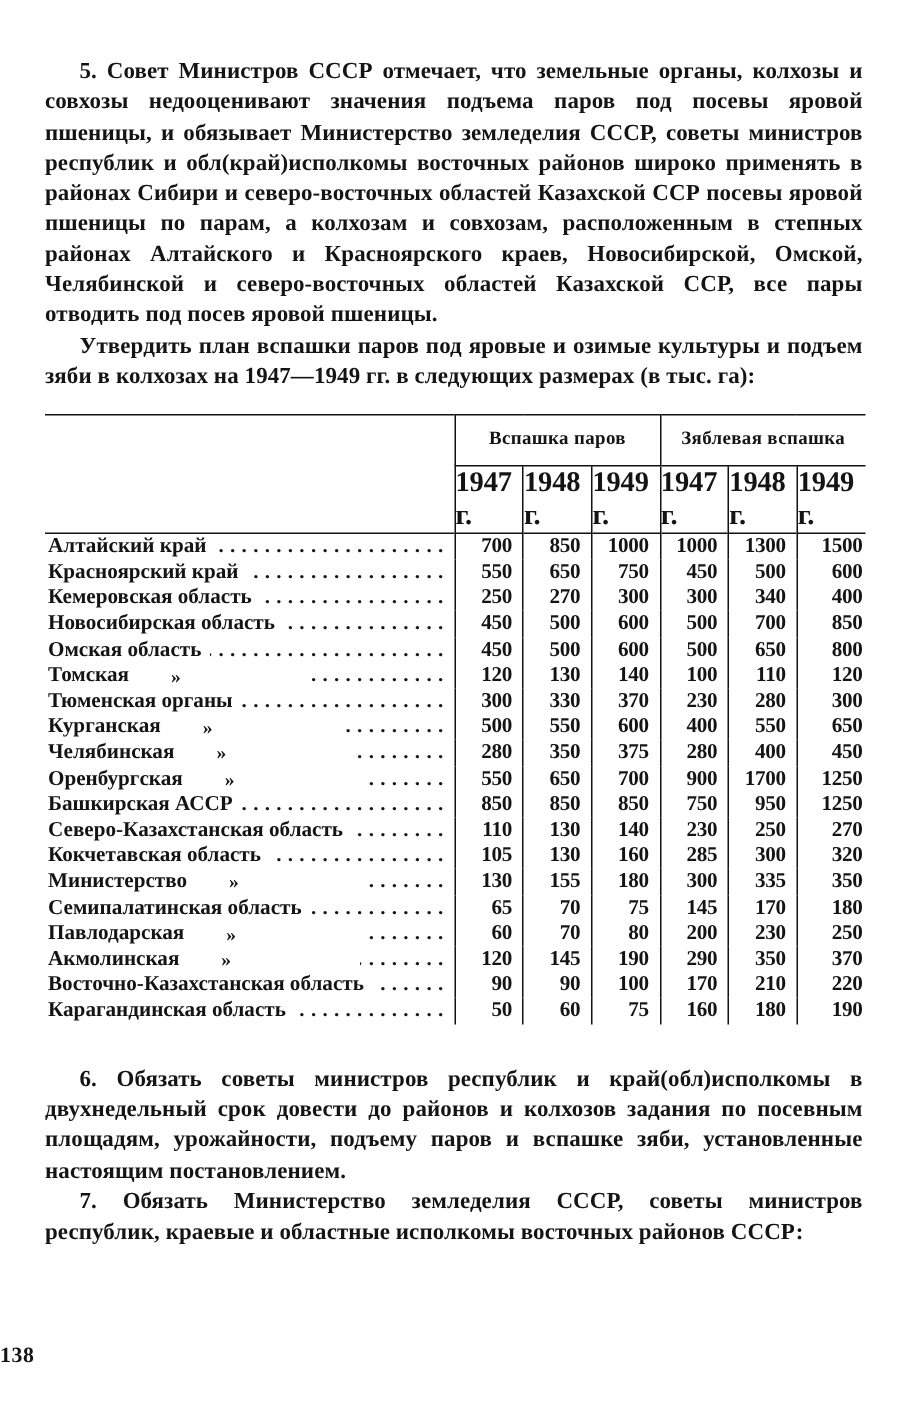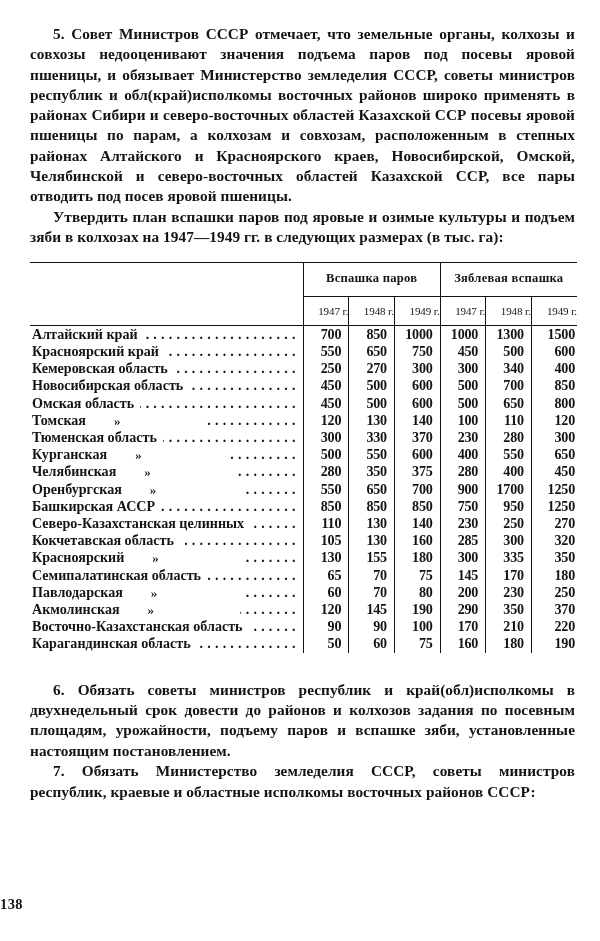--- a/index.html
+++ b/index.html
@@ -15,21 +15,21 @@
     font-family: "Liberation Serif", "DejaVu Serif", serif;
     color: #141414;
     overflow: hidden;
   }
   .page {
     position: absolute;
     left: 0; top: 0;
     width: 600px;
     height: 941px;
     box-sizing: border-box;
-    padding: 24px 26px 0 30px;
+    padding: 38px 26px 0 30px;
   }
 
   
   .para {
     font-size: 15.3px;
     line-height: 20.3px;
     text-align: justify;
     text-justify: inter-word;
     margin: 0 0 0 0;
     text-indent: 23px;
@@ -76,24 +76,24 @@
     padding-bottom: 2px;
   }
   tr.grp th.g-label {
     border-bottom: 1.3px solid #111;
   }
   tr.grp th.spacer { }
 
   
   tr.yrs th {
     height: 28px;
-    font-size: 11px;
-    text-align: right;
+    font-size: 19px;
+    text-align: left;
     letter-spacing: -0.1px;
-    font-weight: 400;
+    font-weight: 700;
   }
 
   .vl { border-left: 1.5px solid #111; }
 
   tr.head-rule td {
     border-top: 1.6px solid #111;
     height: 0;
     line-height: 0;
     font-size: 0;
     padding: 0;
@@ -285,21 +285,21 @@
             <td class="num vl">120</td>
             <td class="num vl">130</td>
             <td class="num vl">140</td>
             <td class="num vl">100</td>
             <td class="num vl">110</td>
             <td class="num vl lastcol">120</td>
           </tr>
           <tr class="row">
             <td class="name">
               <span class="nm-inner">
-                <span class="nm-text">Тюменская область</span>
+                <span class="nm-text">Тюменская органы</span>
                 <span class="nm-dots">.......................................</span>
               </span>
             </td>
             <td class="num vl">300</td>
             <td class="num vl">330</td>
             <td class="num vl">370</td>
             <td class="num vl">230</td>
             <td class="num vl">280</td>
             <td class="num vl lastcol">300</td>
           </tr>
@@ -358,21 +358,21 @@
             <td class="num vl">850</td>
             <td class="num vl">850</td>
             <td class="num vl">850</td>
             <td class="num vl">750</td>
             <td class="num vl">950</td>
             <td class="num vl lastcol">1250</td>
           </tr>
           <tr class="row">
             <td class="name">
               <span class="nm-inner">
-                <span class="nm-text">Северо-Казахстанская целинных</span>
+                <span class="nm-text">Северо-Казахстанская область</span>
                 <span class="nm-dots">.......................................</span>
               </span>
             </td>
             <td class="num vl">110</td>
             <td class="num vl">130</td>
             <td class="num vl">140</td>
             <td class="num vl">230</td>
             <td class="num vl">250</td>
             <td class="num vl lastcol">270</td>
           </tr>
@@ -386,21 +386,21 @@
             <td class="num vl">105</td>
             <td class="num vl">130</td>
             <td class="num vl">160</td>
             <td class="num vl">285</td>
             <td class="num vl">300</td>
             <td class="num vl lastcol">320</td>
           </tr>
           <tr class="row">
             <td class="name">
               <span class="nm-inner">
-                <span class="nm-text">Красноярский</span>
+                <span class="nm-text">Министерство</span>
                 <span class="ditto">»</span>
                 <span class="nm-dots">.......................................</span>
               </span>
             </td>
             <td class="num vl">130</td>
             <td class="num vl">155</td>
             <td class="num vl">180</td>
             <td class="num vl">300</td>
             <td class="num vl">335</td>
             <td class="num vl lastcol">350</td>

